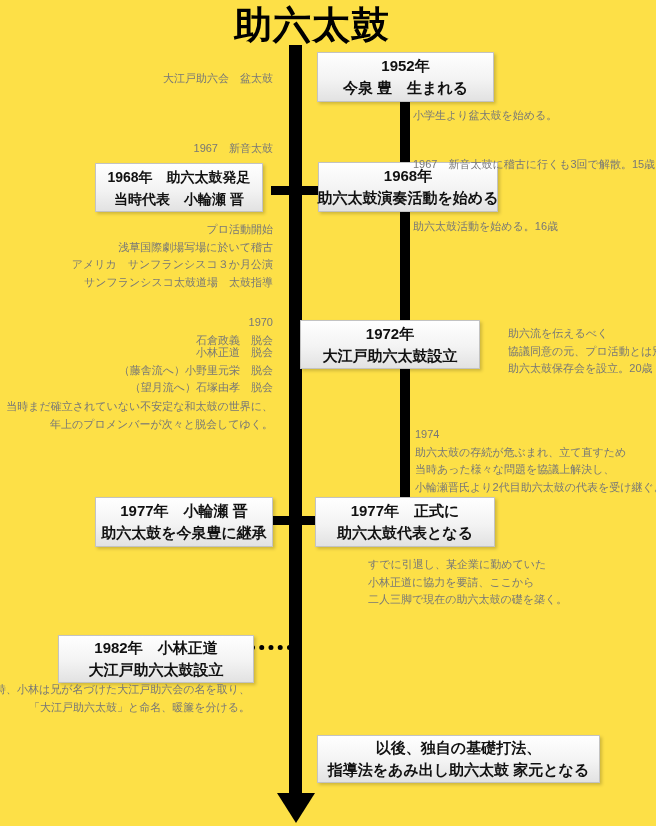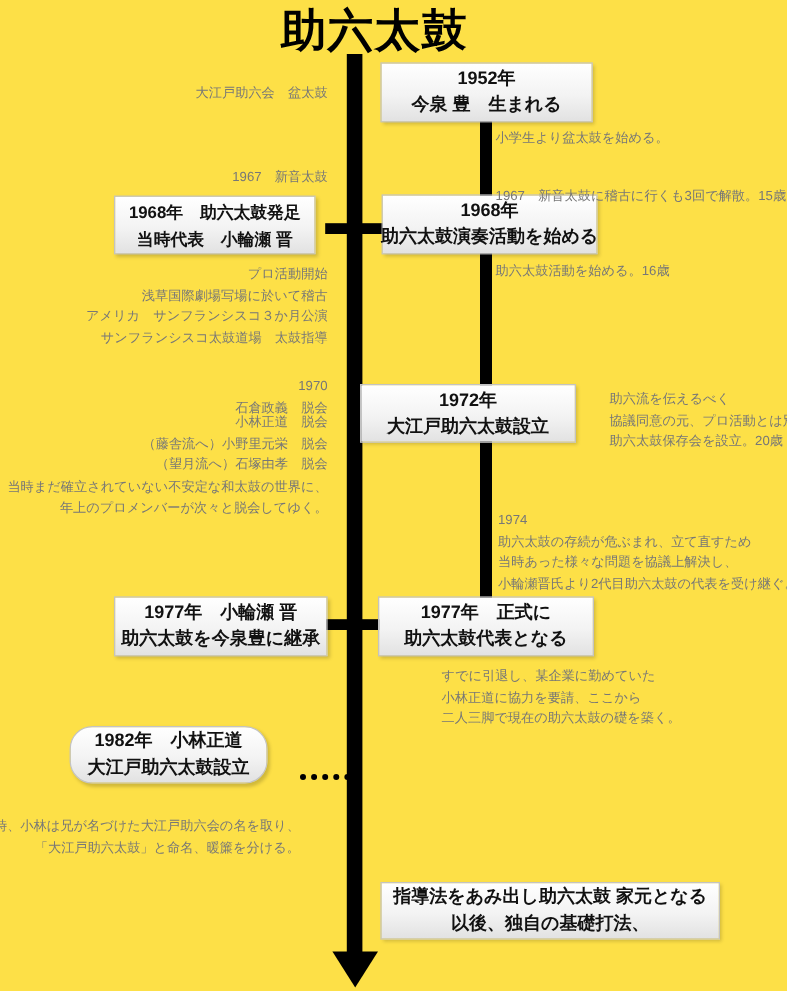--- a/index.html
+++ b/index.html
@@ -73,28 +73,28 @@
   <div class="box" style="left:95px;top:497px;width:178px;height:50px;font-size:15px;">
     <div>1977年　小輪瀬 晋</div>
     <div>助六太鼓を今泉豊に継承</div>
   </div>
 
   <div class="box" style="left:315px;top:497px;width:180px;height:50px;">
     <div>1977年　正式に</div>
     <div>助六太鼓代表となる</div>
   </div>
 
-  <div class="box" style="left:58px;top:605px;width:165px;height:48px;border-radius:19px;">
+  <div class="box" style="left:58px;top:635px;width:196px;height:48px;">
     <div>1982年　小林正道</div>
     <div>大江戸助六太鼓設立</div>
   </div>
 
   <div class="box" style="left:317px;top:735px;width:283px;height:48px;">
+    <div>以後、独自の基礎打法、</div>
     <div>指導法をあみ出し助六太鼓 家元となる</div>
-    <div>以後、独自の基礎打法、</div>
   </div>
 
   <div class="note r" style="right:383px;top:70px;">大江戸助六会　盆太鼓</div>
 
   <div class="note r" style="right:383px;top:140px;">1967　新音太鼓</div>
 
   <div class="note r" style="right:383px;top:221px;">
     <div>プロ活動開始</div>
     <div>浅草国際劇場写場に於いて稽古</div>
     <div>アメリカ　サンフランシスコ３か月公演</div>

